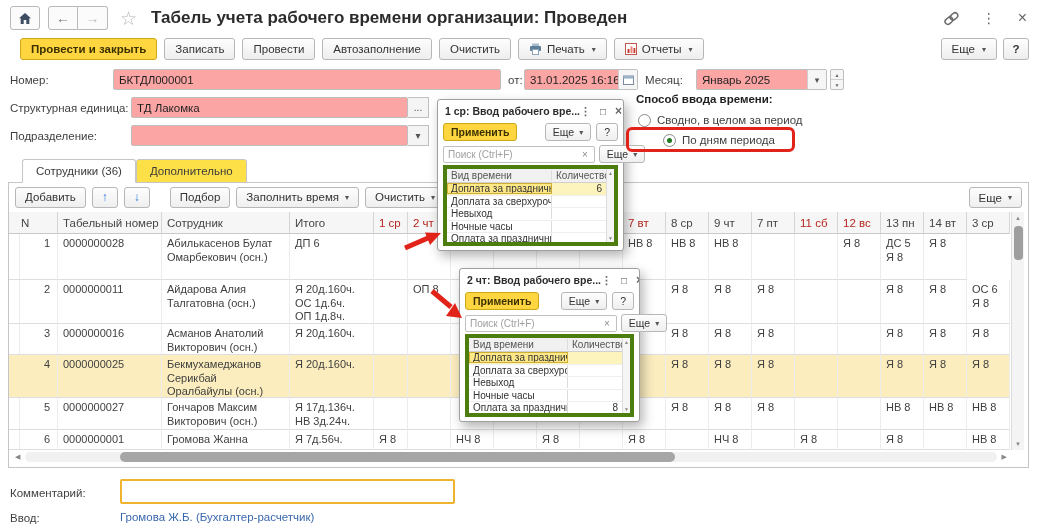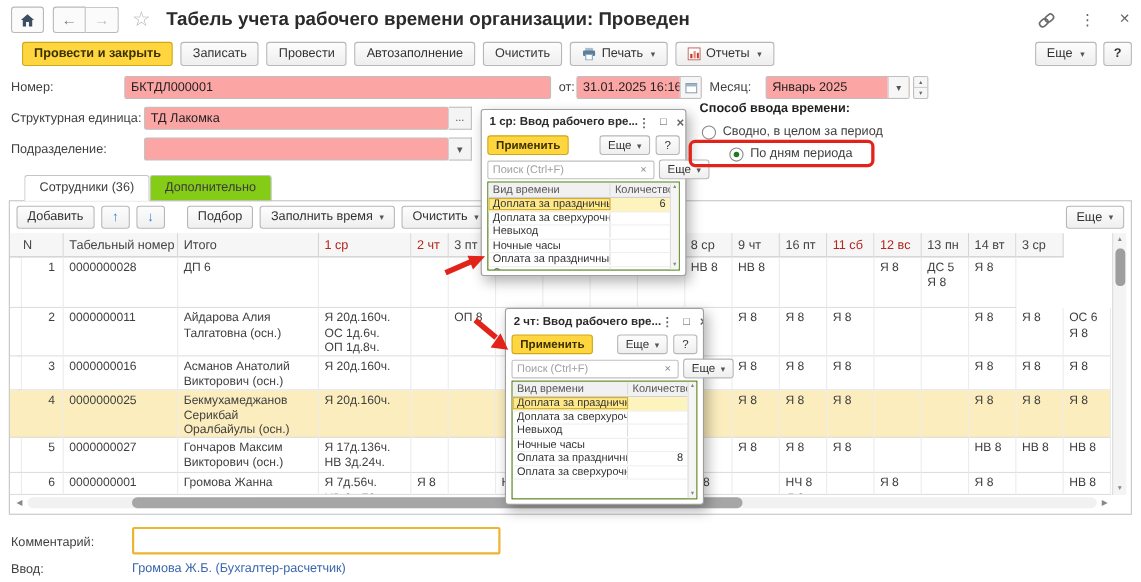--- a/index.html
+++ b/index.html
@@ -35,21 +35,21 @@
   .spinner { width: 14px; height: 21px; border: 1px solid #bfbfbf; border-radius: 2px; display: flex; flex-direction: column; background: #f6f6f6; }
   .spinner span { flex: 1; display: flex; align-items: center; justify-content: center; font-size: 5px; color: #666; }
   .spinner span:first-child { border-bottom: 1px solid #cfcfcf; }
   .mode-title { font-weight: bold; color: #1f1f1f; }
   .radio-row { display: flex; align-items: center; gap: 6px; height: 16px; }
   .radio { width: 13px; height: 13px; border: 1px solid #8a8a8a; border-radius: 50%; background: #fff; position: relative; flex: none; }
   .radio.on::after { content: ""; position: absolute; left: 3px; top: 3px; width: 5px; height: 5px; border-radius: 50%; background: #1e7a1e; }
 
   
   .tabs { position: absolute; left: 8px; top: 159px; display: flex; gap: 0; z-index: 2; margin-left: 14px; }
-  .tab { height: 24px; padding: 0 13px; display: flex; align-items: center; border: 1px solid #c5c5c5; border-radius: 3px 3px 0 0; background: #84cc16; color: #3b3b3b; }
+  .tab { height: 24px; padding: 0 13px; display: flex; align-items: center; border: 1px solid #c5c5c5; border-radius: 3px 3px 0 0; background: #fde047; color: #3b3b3b; }
   .tab.active { background: #fff; border-bottom: 1px solid #fff; margin-bottom: -1px; }
 
   
   .panel { position: absolute; left: 8px; top: 182px; width: 1021px; height: 286px; border: 1px solid #c5c5c5; background: #fff; }
   .ptoolbar { display: flex; align-items: center; gap: 6px; padding: 3px 6px; height: 28px; }
   .sbtn { height: 21px; border: 1px solid #b7b7b7; border-radius: 3px; background: linear-gradient(#fdfdfd,#efefef); padding: 0 9px; display: inline-flex; align-items: center; font-size: 11.5px; color: #333; gap: 4px; }
   .arrow-btn { width: 26px; justify-content: center; color: #2f7ed8; font-weight: bold; font-size: 12px; }
   .pt-right { position: absolute; right: 6px; top: 4px; }
 
   .grid { position: absolute; left: 0; top: 29px; width: 1001px; }
@@ -81,21 +81,21 @@
   .pctrl .kebab { font-size: 11px; } .pctrl .maxi { font-size: 10px; } .pctrl .closex { font-size: 12px; }
   .ptools { display: flex; align-items: center; padding: 3px 5px; gap: 5px; }
   .xsbtn { height: 18px; border: 1px solid #b7b7b7; border-radius: 3px; background: linear-gradient(#fdfdfd,#efefef); padding: 0 7px; display: inline-flex; align-items: center; font-size: 10.5px; color: #333; gap: 3px; }
   .xsbtn.apply { background: #ffd640; border-color: #cda918; font-weight: 600; color: #3a3000; }
   .ptools .spacer { flex: 1; }
   .psearch { display: flex; align-items: center; padding: 1px 5px; gap: 4px; }
   .search-box { flex: 1; border: 1px solid #c0c0c0; border-radius: 2px; height: 17px; display: flex; align-items: center; padding: 0 4px; }
   .search-box input { border: none; outline: none; flex: 1; font-size: 10px; font-family: "Liberation Sans", sans-serif; color: #333; min-width: 10px; }
   .search-box input::placeholder { color: #a0a0a0; }
   .sclear { color: #8a8a8a; font-size: 10px; padding: 0 2px; }
-  .plist { flex: 1; margin: 1px 5px 4px 5px; border: 1px solid #4d7c0f; position: relative; overflow: hidden; }
+  .plist { flex: 1; margin: 1px 5px 4px 5px; border: 4px solid #4d7c0f; position: relative; overflow: hidden; }
   .prows { margin-right: 8px; }
   .plheader { display: flex; background: #f1f1f1; border-bottom: 1px solid #d0d0d0; height: 14px; font-size: 10px; color: #555; align-items: center; margin-right: 8px; }
   .pname { flex: 1; padding: 0 4px; border-right: 1px solid #dcdcdc; white-space: nowrap; overflow: hidden; }
   .pqty { width: 54px; padding: 0 4px; white-space: nowrap; }
   .prow { display: flex; height: 12.5px; align-items: center; font-size: 10px; color: #333; border-bottom: 1px solid #efefef; }
   .prow .pqty { text-align: right; }
   .prow.sel { background: #fdf4bd; }
   .prow.sel .pname { background: #ffe888; outline: 1px solid #cfae35; outline-offset: -1px; }
   .pscroll { position: absolute; right: 0; top: 0; bottom: 0; width: 8px; background: #f5f5f5; border-left: 1px solid #ddd; display: flex; flex-direction: column; justify-content: space-between; align-items: center; font-size: 5px; color: #888; padding: 1px 0; }
 
@@ -244,42 +244,44 @@
           <span class="dd">▾</span>
         </button>
     </div>
 
     <div class="grid">
 
       <div class="grow">
         <div class="gh"></div>
         <div class="gh">N</div>
         <div class="gh">Табельный номер</div>
+        <div class="gh">Сотрудник</div>
         <div class="gh">Итого</div>
         <div class="gh" style="color: rgb(179, 39, 31);">1 ср</div>
         <div class="gh" style="color: rgb(179, 39, 31);">2 чт</div>
         <div class="gh">3 пт</div>
         <div class="gh" style="color: rgb(179, 39, 31);">4 сб</div>
         <div class="gh" style="color: rgb(179, 39, 31);">5 вс</div>
         <div class="gh">6 пн</div>
         <div class="gh" style="color: rgb(179, 39, 31);">7 вт</div>
         <div class="gh">8 ср</div>
         <div class="gh">9 чт</div>
-        <div class="gh">16 пт</div>
+        <div class="gh">7 пт</div>
         <div class="gh" style="color: rgb(179, 39, 31);">11 сб</div>
         <div class="gh" style="color: rgb(179, 39, 31);">12 вс</div>
         <div class="gh">13 пн</div>
         <div class="gh">14 вт</div>
         <div class="gh">3 ср</div>
       </div>
 
       <div class="grow r-h46">
         <div class="gc"></div>
         <div class="gc n">1</div>
         <div class="gc">0000000028</div>
+        <div class="gc">Абилькасенов Булат Омарбекович (осн.)</div>
         <div class="gc multiline">ДП 6</div>
         <div class="gc multiline"></div>
         <div class="gc multiline"></div>
         <div class="gc multiline"></div>
         <div class="gc multiline"></div>
         <div class="gc multiline"></div>
         <div class="gc multiline"></div>
         <div class="gc multiline">НВ 8</div>
         <div class="gc multiline">НВ 8</div>
         <div class="gc multiline">НВ 8</div>
@@ -492,21 +494,21 @@
             <span class="pqty"></span>
           </div>
       </div>
       <div class="pscroll">
           <span>▲</span>
           <span>▼</span>
         </div>
     </div>
   </div>
 
-  <div class="popup" style="left:459px;top:280px;width:181px;height:179px">
+  <div class="popup" style="left:459px;top:268px;width:181px;height:154px">
     <div class="ptitle">
       <span>2 чт: Ввод рабочего вре...</span>
       <span class="pctrl">
         <span class="kebab">⋮</span>
         <span class="maxi">□</span>
         <span class="closex">×</span>
       </span>
     </div>
     <div class="ptools">
       <button class="xsbtn apply">Применить</button>

